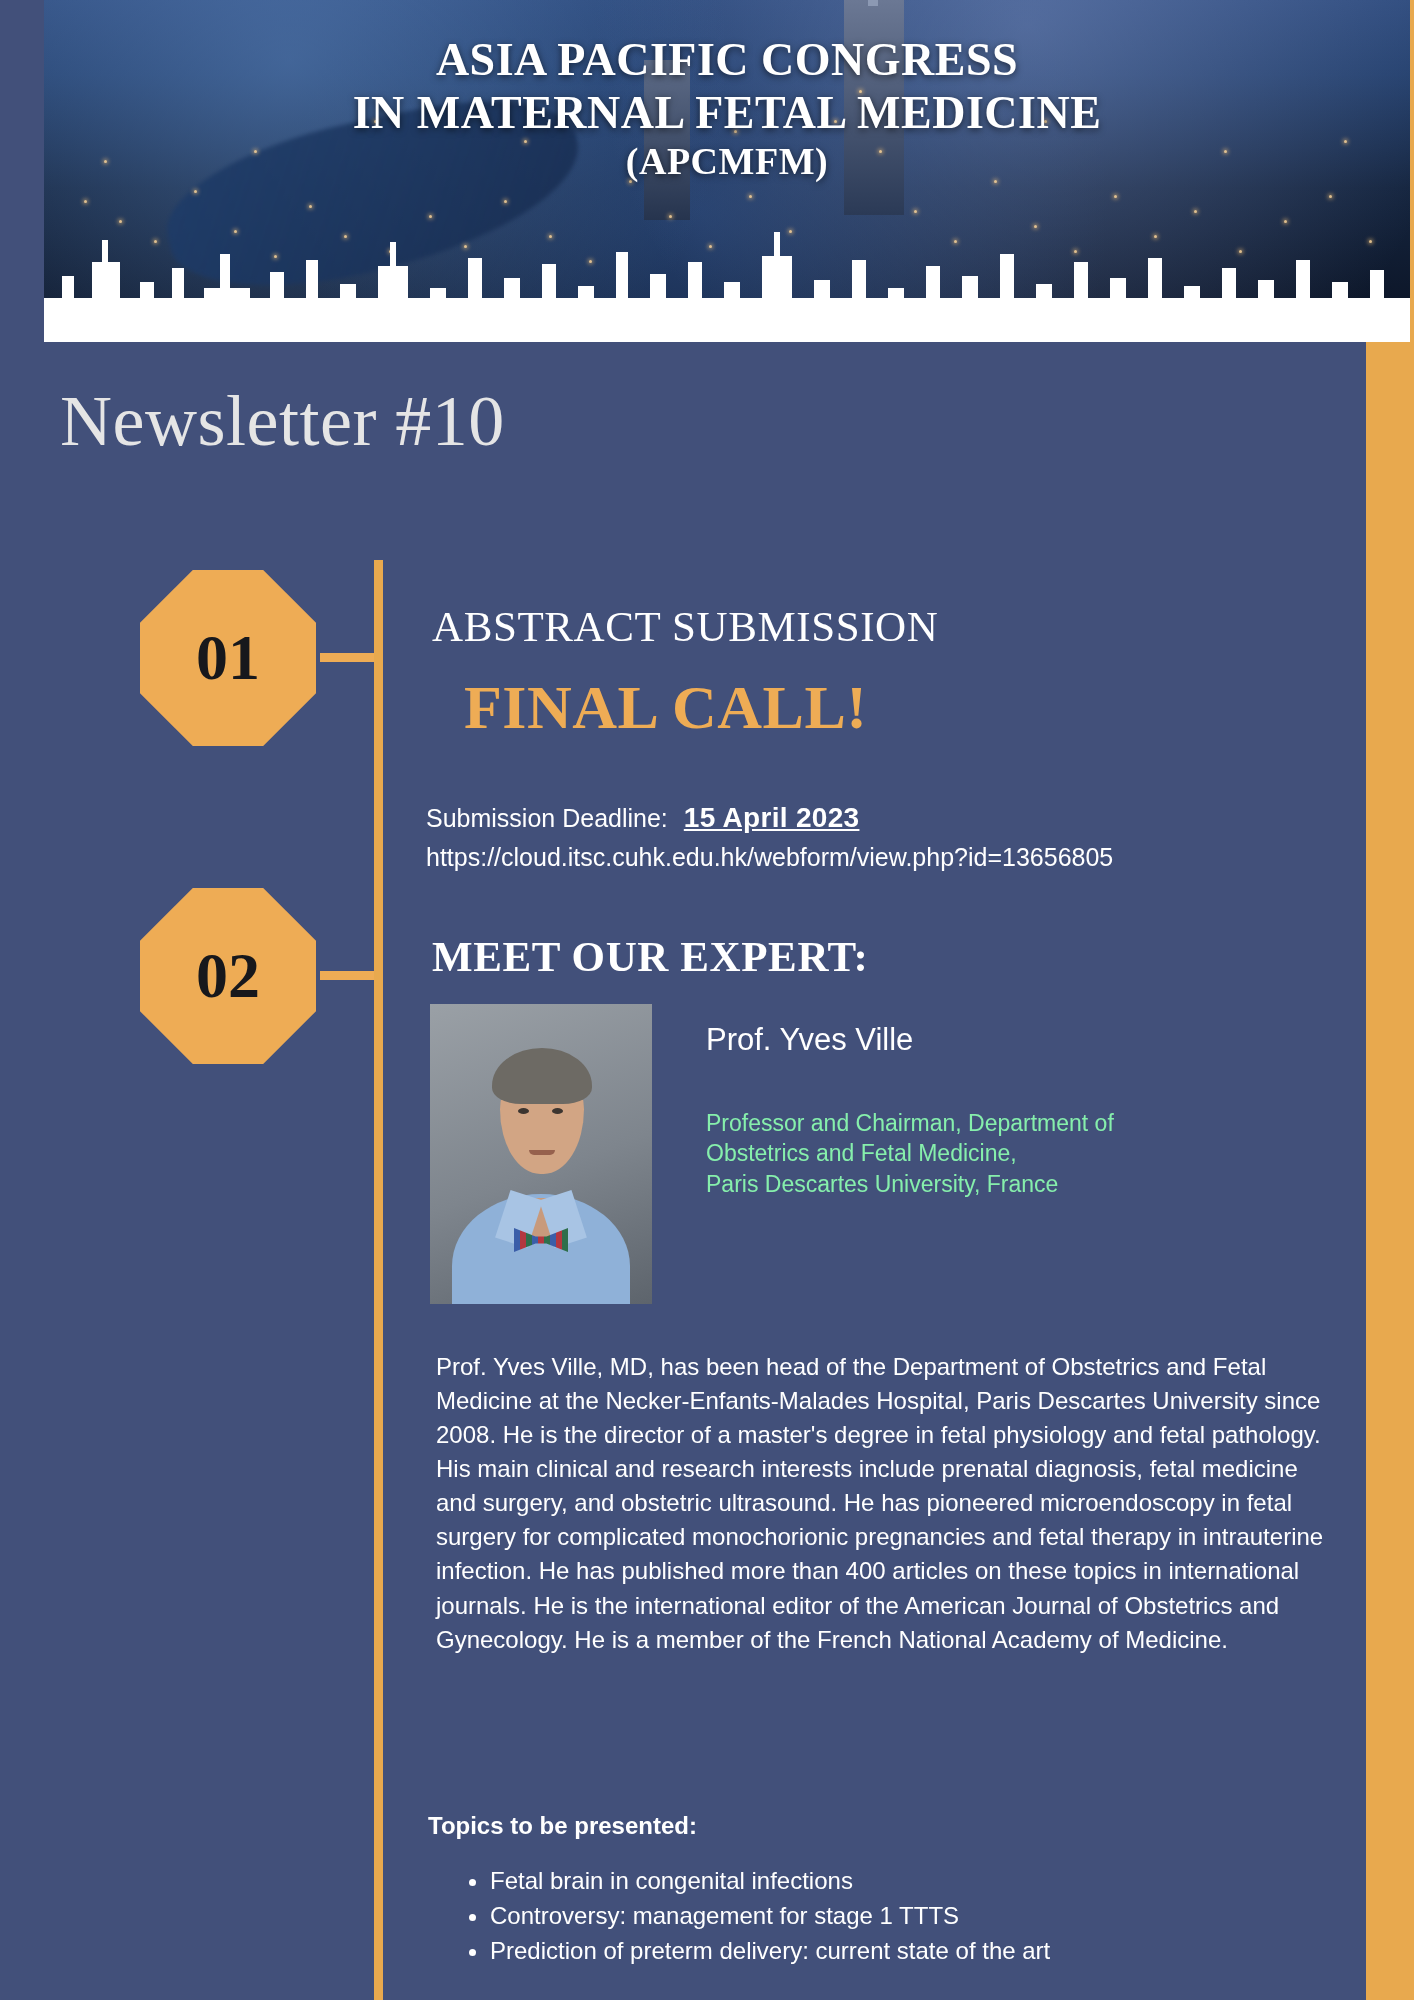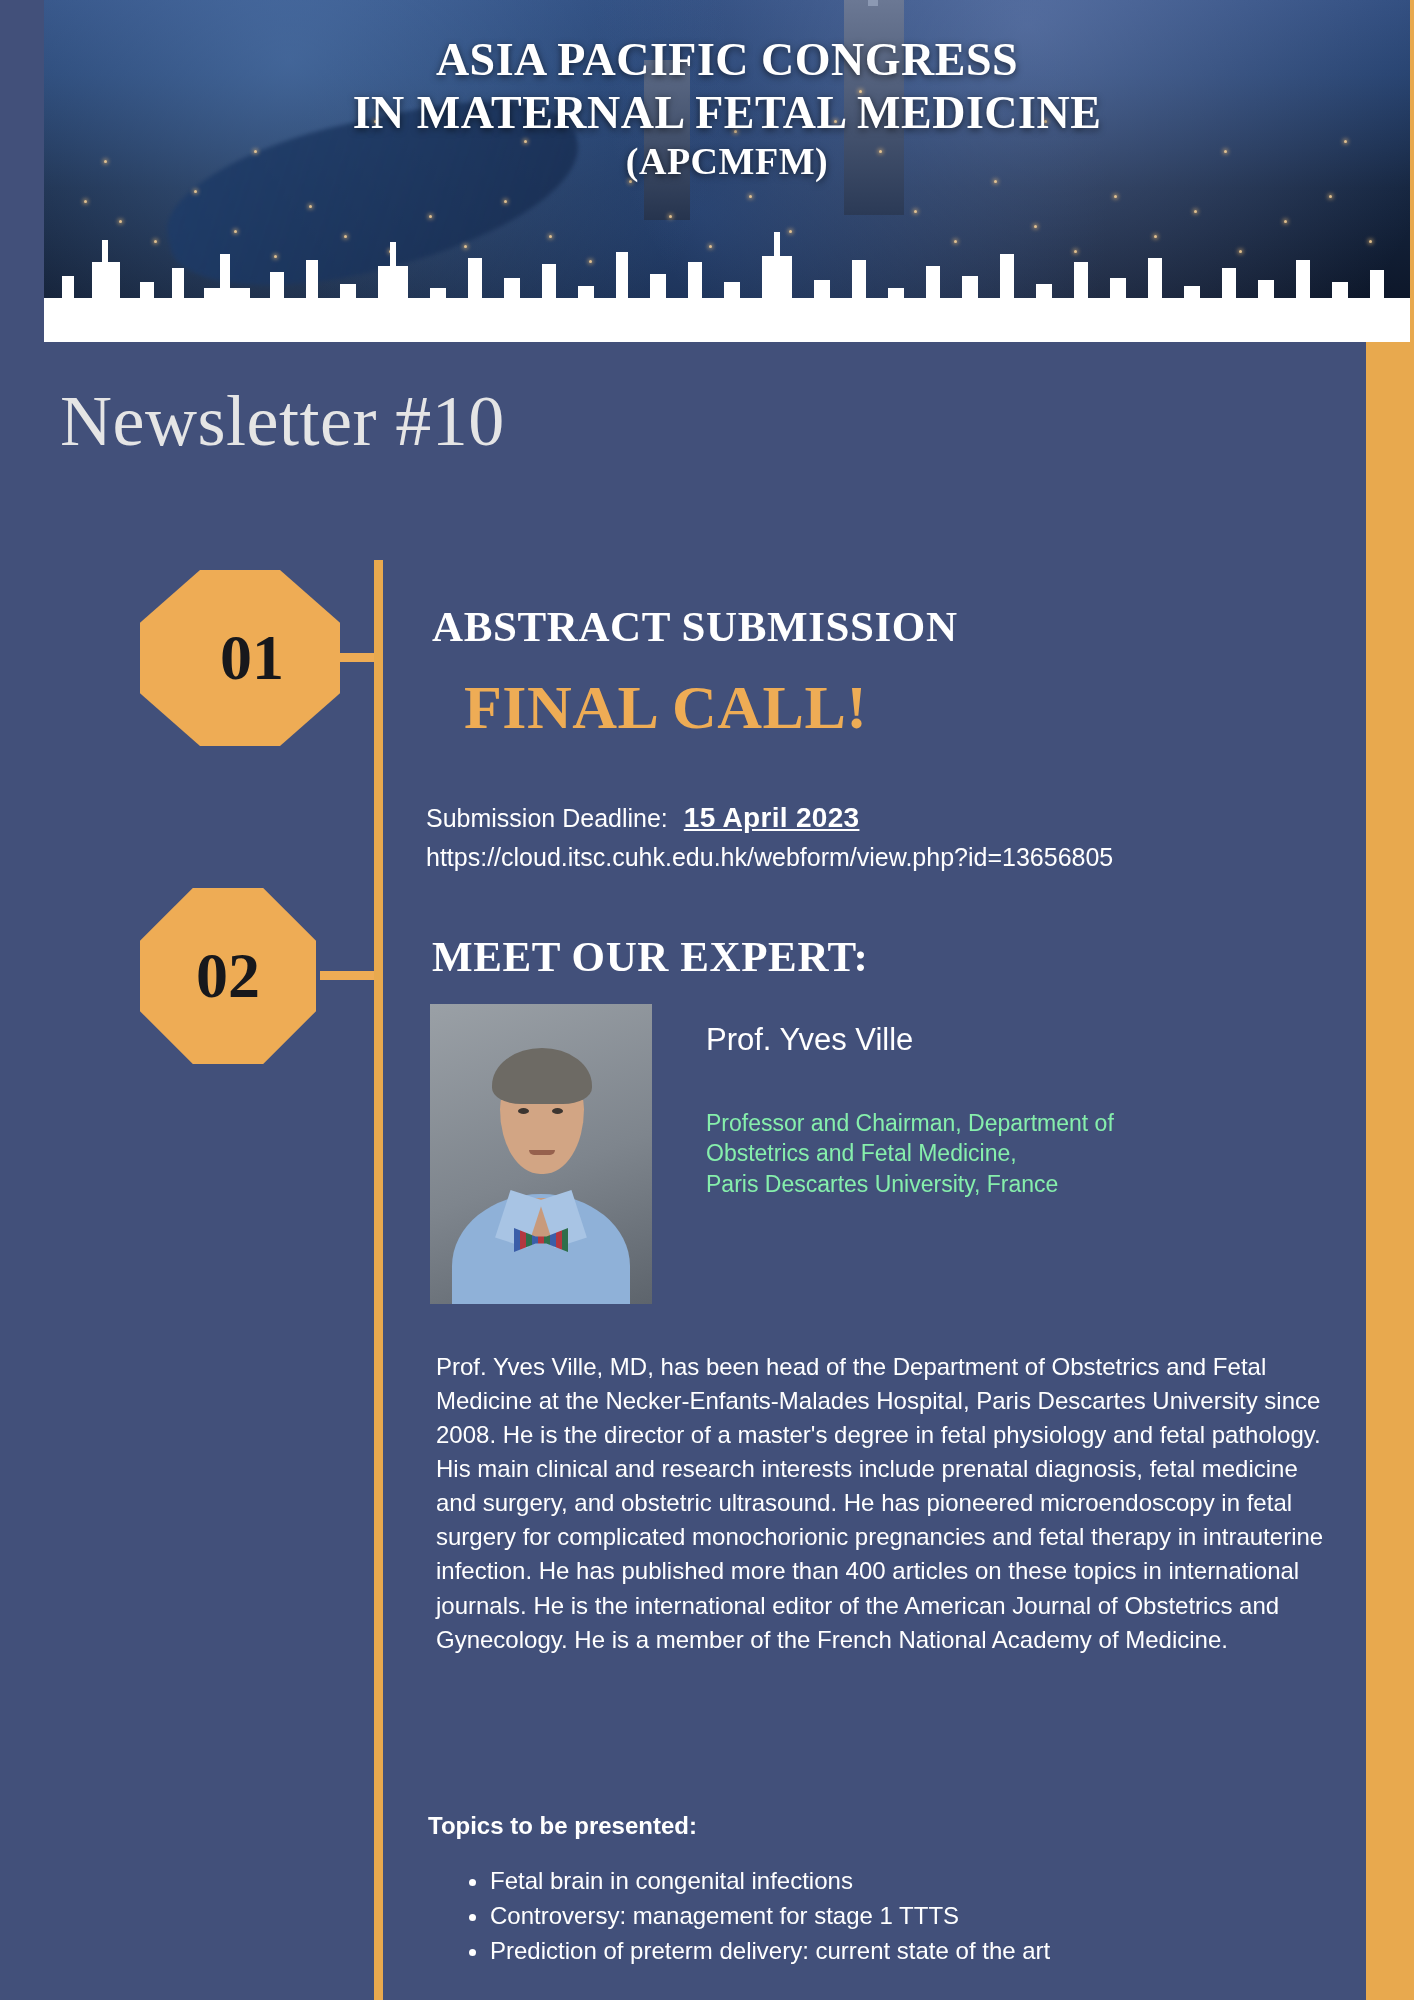--- a/index.html
+++ b/index.html
@@ -152,40 +152,40 @@
     background: #eeac55;
     clip-path: polygon(30% 0%, 70% 0%, 100% 30%, 100% 70%, 70% 100%, 30% 100%, 0% 70%, 0% 30%);
     display: flex;
     align-items: center;
     justify-content: center;
     color: #17181c;
     font-family: "Liberation Serif", serif;
     font-weight: bold;
     font-size: 64px;
   }
-  .octagon.one { left: 140px; top: 570px; padding-left: 24px; }
+  .octagon.one { left: 140px; top: 570px; }
   .octagon.two { left: 140px; top: 888px; }
   .connector {
     position: absolute;
     width: 54px;
     height: 9px;
     background: #eeac55;
     left: 320px;
   }
   .connector.one { top: 653px; }
   .connector.two { top: 971px; }
 
   
   .sec1-title {
     position: absolute;
     left: 432px;
     top: 602px;
     color: #ffffff;
     font-family: "Liberation Serif", serif;
-    font-weight: bold;
+    font-weight: normal;
     font-size: 43px;
     letter-spacing: 0.6px;
   }
   .sec1-final {
     position: absolute;
     left: 432px;
     top: 672px;
     color: #eeac55;
     font-family: "Liberation Serif", serif;
     font-weight: bold;

